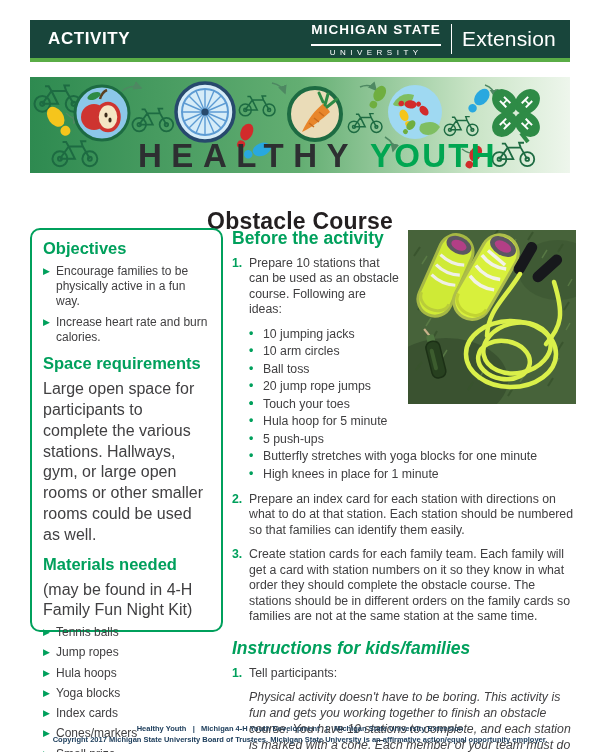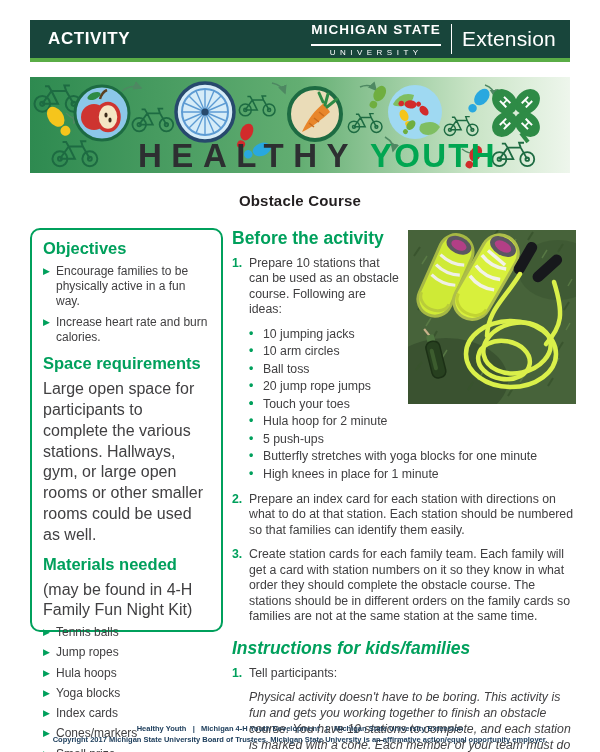--- a/index.html
+++ b/index.html
@@ -19,22 +19,22 @@
   .wm1 { font-size:13.5px; font-weight:bold; letter-spacing:1.1px; border-bottom:2px solid #fff; padding-bottom:7px; }
   .wm2 { font-size:8px; letter-spacing:4.5px; margin-top:2px; }
   .brand-divider { width:1px; height:30px; background:#ffffff; }
   .extension { font-size:21px; font-weight:400; letter-spacing:0.2px; }
 
   
   .banner { position:absolute; left:30px; top:77px; width:540px; height:96px; }
 
   
   .doc-title {
-    position:absolute; left:0; top:192px; width:100%;
-    text-align:center; font-size:15px; font-weight:bold; color:#231F20; letter-spacing:0.2px;
+    position:absolute; left:0; top:208px; width:100%;
+    text-align:center; font-size:23px; font-weight:bold; color:#231F20; letter-spacing:0.2px;
   }
 
   
   .sidebar {
     position:absolute; left:30px; top:228px; width:193px; height:404px;
     border:2px solid #00A05C; border-radius:10px; padding:9px 11px; background:#fff;
   }
   .sidebar h2 { color:#00A05C; font-size:16.5px; font-weight:bold; margin:0 0 6px 0; }
   .sidebar h2 + * { margin-top:0; }
   .sidebar .section { margin-top:9px; }
@@ -288,21 +288,21 @@
       <span>Prepare 10 stations that can be used as an obstacle course. Following are ideas:</span>
     </div>
 
     <div class="ideas">
       <div class="idea"><span class="dot">•</span><span>10 jumping jacks</span></div>
       <div class="idea"><span class="dot">•</span><span>10 arm circles</span></div>
       <div class="idea"><span class="dot">•</span><span>Ball toss</span></div>
       <div class="idea"><span class="dot">•</span><span>20 jump rope jumps</span></div>
       <div class="idea"><span class="dot">•</span></div>
       <div class="idea"><span class="dot">•</span><span>Touch your toes</span></div>
-      <div class="idea"><span class="dot">•</span><span>Hula hoop for 2 minute</span></div>
+      <div class="idea"><span class="dot">•</span><span>Hula hoop for 5 minute</span></div>
       <div class="idea"><span class="dot">•</span><span>5 push-ups</span></div>
       <div class="idea"><span class="dot">•</span><span>Butterfly stretches with yoga blocks for one minute</span></div>
       <div class="idea"><span class="dot">•</span><span>High knees in place for 1 minute</span></div>
     </div>
 
     <div class="step">
       <span class="num">2.</span>
       <span>Prepare an index card for each station with directions on what to do at that station. Each station should be numbered so that families can identify them easily.</span>
     </div>
 

